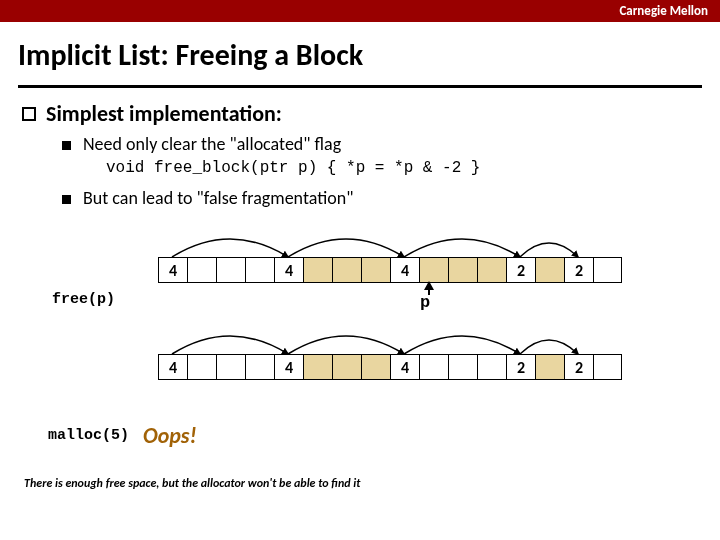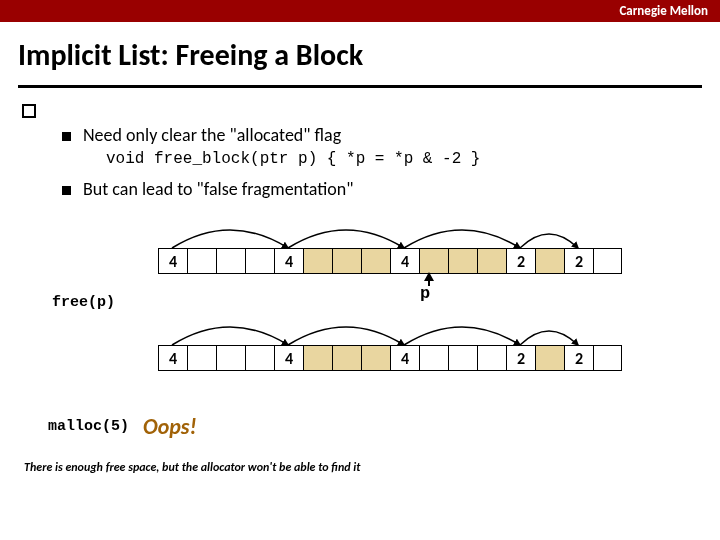--- a/index.html
+++ b/index.html
@@ -16,38 +16,39 @@
   .bullet-sub .bs-text { font-size: 18px; }
   .code { font-family: "Courier New", monospace; font-size: 16px; font-weight: normal; margin-left: 88px; margin-top: 2px; margin-bottom: 10px; }
   .diagram-block { margin: 18px 0 6px 0; position: relative; height: 95px; }
   .cells { position: absolute; left: 140px; top: 30px; display: flex; }
   .cell { width: 29px; height: 26px; border-left: 1.5px solid #000; border-top: 1.5px solid #000; border-bottom: 1.5px solid #000; display: flex; align-items: center; justify-content: center; font-size: 16px; font-weight: 700; }
   .cell:last-child { border-right: 1.5px solid #000; }
   .cell.g { background: #e9d6a0; }
   .side-label { position: absolute; font-family: "Courier New", monospace; font-size: 15px; font-weight: bold; }
   .p-label { position: absolute; font-family: "Courier New", monospace; font-size: 17px; font-weight: bold; }
   .oops { color: #a16207; font-style: italic; font-weight: 700; font-size: 22px; }
-  .malloc-line { display: flex; align-items: center; gap: 14px; margin-top: 28px; margin-bottom: 20px; padding-left: 30px;}
+  .malloc-line { display: flex; align-items: center; gap: 14px; margin-top: 28px; margin-bottom: 27px; padding-left: 30px;}
   .malloc-line .m-lbl { font-family: "Courier New", monospace; font-size: 15px; font-weight: bold; }
   .closing { font-style: italic; font-weight: 700; font-size: 12px; padding: 0 6px; }
   svg.arcs { position: absolute; left: 140px; top: 0; overflow: visible; }
 </style>
 </head>
 <body>
 
 <div class="redbar">
   <span>Carnegie Mellon</span>
 </div>
 
 <div class="slide">
   <h1>Implicit List: Freeing a Block</h1>
   <div class="rule"></div>
 
   <div class="bullet-main">
     <div class="bm-icon"></div>
+    <div class="bm-text">Simplest implementation:</div>
   </div>
 
   <div class="bullet-sub">
     <div class="bs-icon"></div>
     <div class="bs-text">Need only clear the "allocated" flag</div>
   </div>
 
   <div class="code">void free_block(ptr p) { *p = *p &amp; -2 }</div>
 
   <div class="bullet-sub">
@@ -84,21 +85,21 @@
         <div class="cell g"></div>
         <div class="cell">2</div>
         <div class="cell"></div>
       </div>
     <div class="p-label" style="left:402px; top:62px;">
       <svg width="12" height="14" style="position:absolute; left:3px; top:-8px;">
         <path d="M6 0 L11 9 L7 9 L7 14 L5 14 L5 9 L1 9 Z" fill="#000"></path>
       </svg>
       <span style="position:relative; top:4px;">p</span>
     </div>
-    <div class="side-label" style="left:34px; top:76px;">free(p)</div>
+    <div class="side-label" style="left:34px; top:64px;">free(p)</div>
   </div>
 
   <div class="diagram-block" style="height:70px; margin-top:-4px;">
     <svg class="arcs" width="470" height="38">
       <path d="M 14 30 Q 72 -6 130 30" fill="none" stroke="#000" stroke-width="1.5" marker-end="url(#ah)"></path>
       <path d="M 130 30 Q 188 -6 246 30" fill="none" stroke="#000" stroke-width="1.5" marker-end="url(#ah)"></path>
       <path d="M 246 30 Q 304 -6 362 30" fill="none" stroke="#000" stroke-width="1.5" marker-end="url(#ah)"></path>
       <path d="M 362 30 Q 391 2 420 30" fill="none" stroke="#000" stroke-width="1.5" marker-end="url(#ah)"></path>
     </svg>
     <div class="cells" id="cells2">

